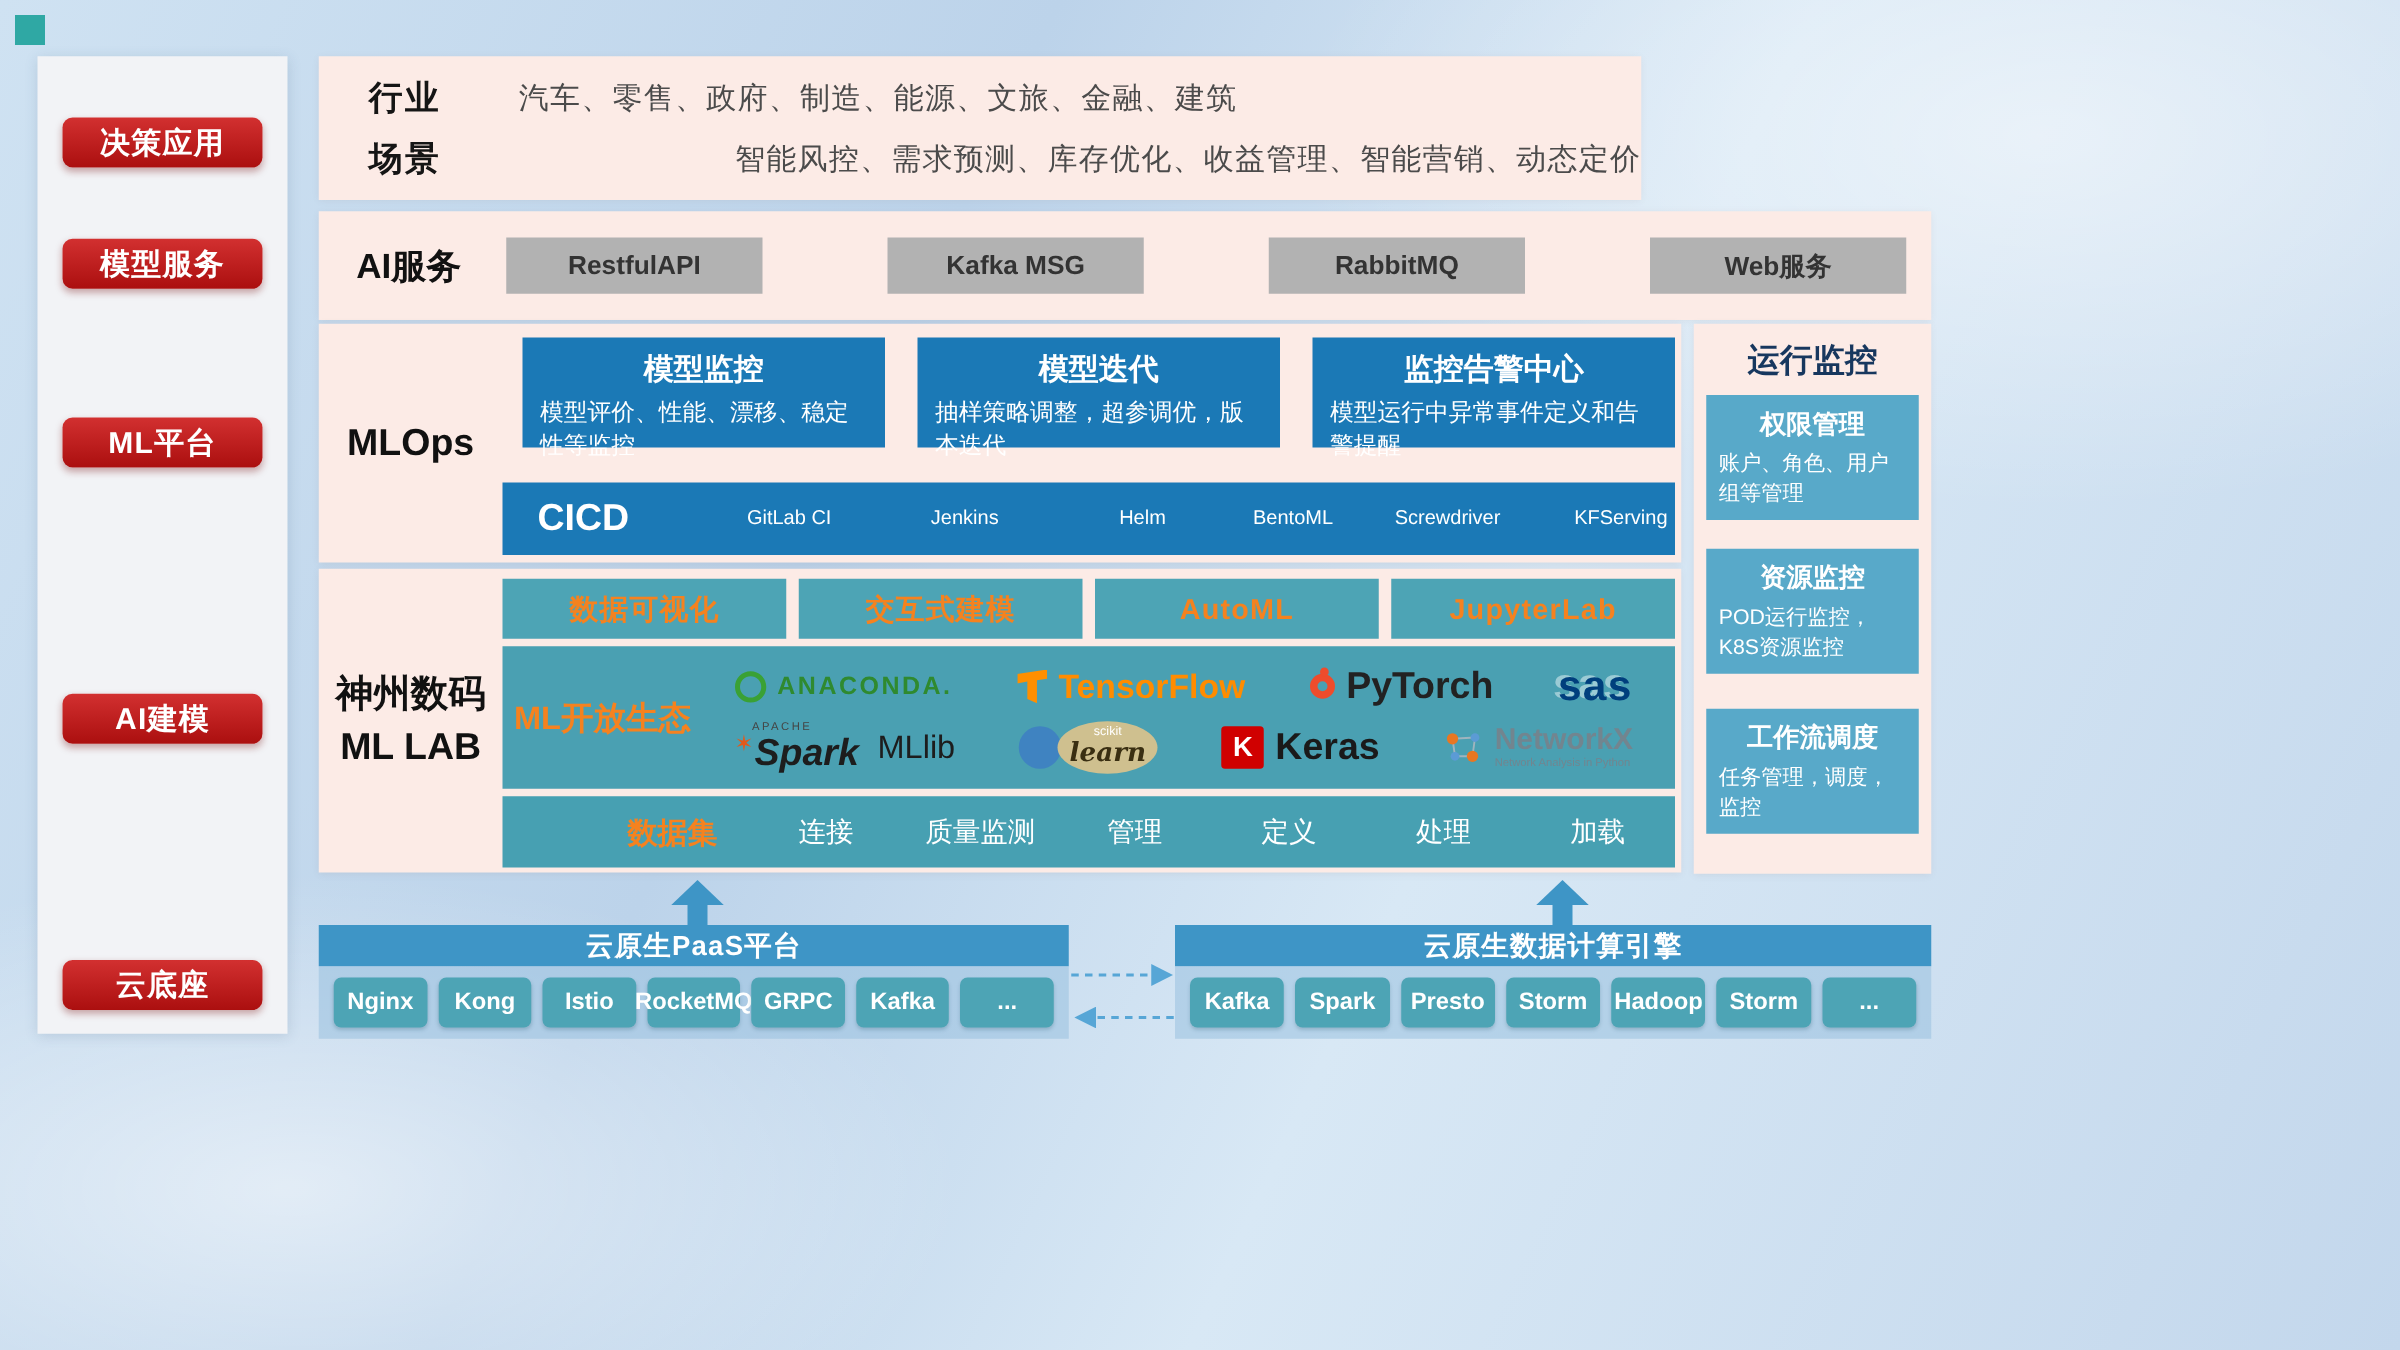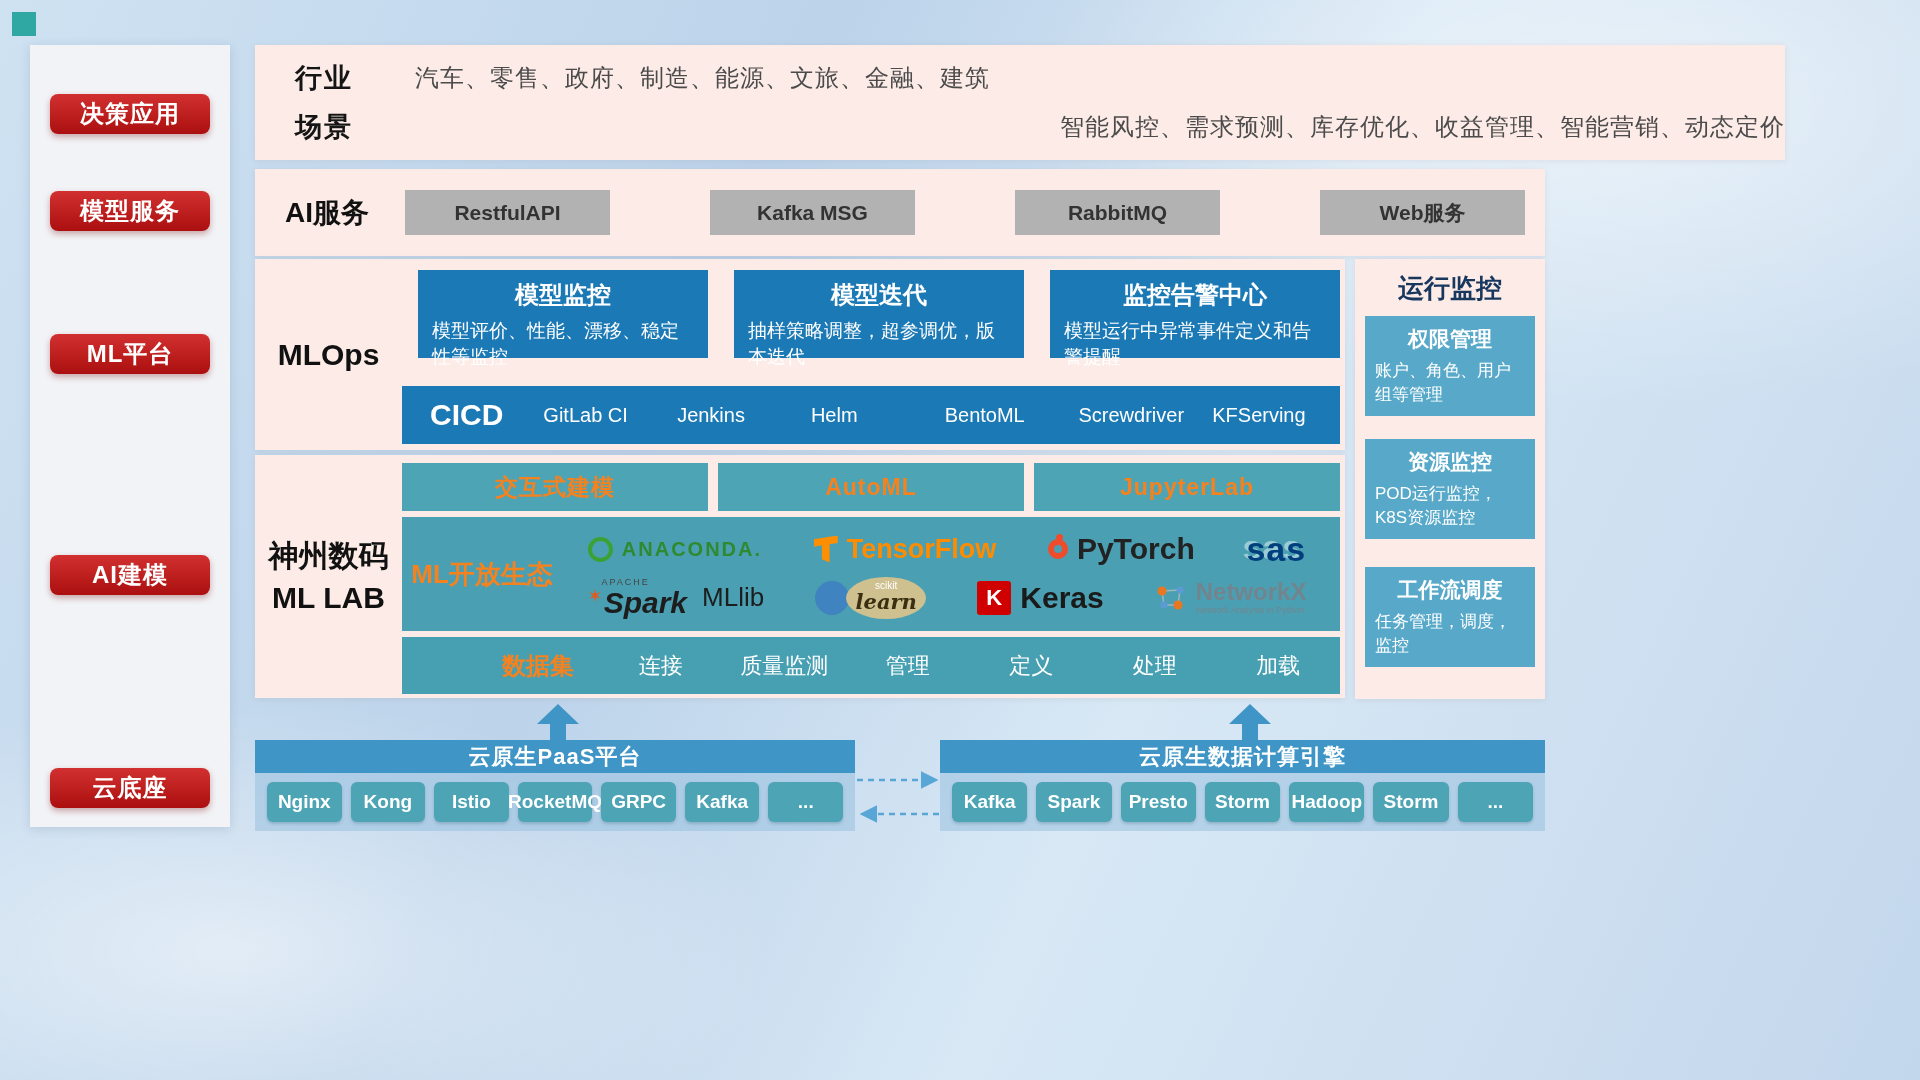--- a/index.html
+++ b/index.html
@@ -34,21 +34,21 @@
   
   .side-label{position:absolute;left:0;top:0;width:147px;height:100%;display:flex;flex-direction:column;
     align-items:center;justify-content:center;font-size:30px;font-weight:bold;color:#111;line-height:1.4;}
   .cards-row{position:absolute;left:147px;top:11px;right:5px;height:88px;display:flex;gap:26px;padding-left:16px;}
   .blue-card{flex:1;background:#1b79b6;color:#fff;padding-top:9px;}
   .blue-card .bc-title{text-align:center;font-size:24px;font-weight:bold;margin-bottom:7px;}
   .blue-card .bc-desc{font-size:19px;line-height:1.35;padding:0 14px;text-align:left;}
   .cicd-bar{position:absolute;left:147px;top:127px;right:5px;height:58px;background:#1b79b6;
     display:flex;align-items:center;color:#fff;}
   .cicd-label{font-size:30px;font-weight:bold;margin:0 34px 0 28px;}
-  .cicd-item{flex:1;text-align:left;font-size:20px;line-height:1.1;padding:0 6px;}
+  .cicd-item{flex:1;text-align:right;font-size:16px;line-height:1.1;padding:0 6px;}
   
   .mon-title{position:absolute;top:12px;left:0;width:100%;text-align:center;font-size:26px;
     font-weight:bold;color:#17375e;}
   .mon-card{position:absolute;left:10px;width:170px;background:#58a9c9;color:#fff;padding:9px 10px;}
   .mon-card .mc-title{text-align:center;font-size:21px;font-weight:bold;margin-bottom:6px;}
   .mon-card .mc-desc{font-size:17px;line-height:1.4;text-align:left;}
   
   .tools-row{position:absolute;left:147px;top:8px;right:5px;height:48px;display:flex;gap:10px;}
   .tool-btn{flex:1;background:#4da4b5;display:flex;align-items:center;justify-content:center;
     color:#f5821f;font-size:23px;font-weight:bold;letter-spacing:1px;}
@@ -112,21 +112,21 @@
   <div class="corner-sq"></div>
 
   <aside class="sidebar">
     <div class="red-btn" style="top:49px">决策应用</div>
     <div class="red-btn" style="top:146px">模型服务</div>
     <div class="red-btn" style="top:289px">ML平台</div>
     <div class="red-btn" style="top:510px">AI建模</div>
     <div class="red-btn" style="top:723px">云底座</div>
   </aside>
 
-  <section class="panel" style="left:255px;top:45px;width:1530px;height:115px;">
+  <section class="panel" style="left:255px;top:45px;width:1058px;height:115px;">
     <div class="ov-row" style="top:13px;">
       <span class="ov-label">行业</span>
       <span class="ov-text">汽车、零售、政府、制造、能源、文旅、金融、建筑</span>
     </div>
     <div class="ov-row" style="top:62px;justify-content:space-between;">
       <span class="ov-label">场景</span>
       <span class="ov-text">智能风控、需求预测、库存优化、收益管理、智能营销、动态定价</span>
     </div>
   </section>
 
@@ -180,20 +180,21 @@
       <div class="mc-desc">任务管理，调度，监控</div>
     </div>
   </section>
 
   <section class="panel" style="left:255px;top:455px;width:1090px;height:243px;">
     <div class="side-label">
       <span>神州数码</span>
       <span>ML LAB</span>
     </div>
     <div class="tools-row">
+      <div class="tool-btn">数据可视化</div>
       <div class="tool-btn">交互式建模</div>
       <div class="tool-btn">AutoML</div>
       <div class="tool-btn">JupyterLab</div>
     </div>
     <div class="eco">
       <div class="eco-label">ML开放生态</div>
       <div class="eco-logos">
         <div class="logo-row">
           <span class="logo">
             <span class="ana-ring"></span>

